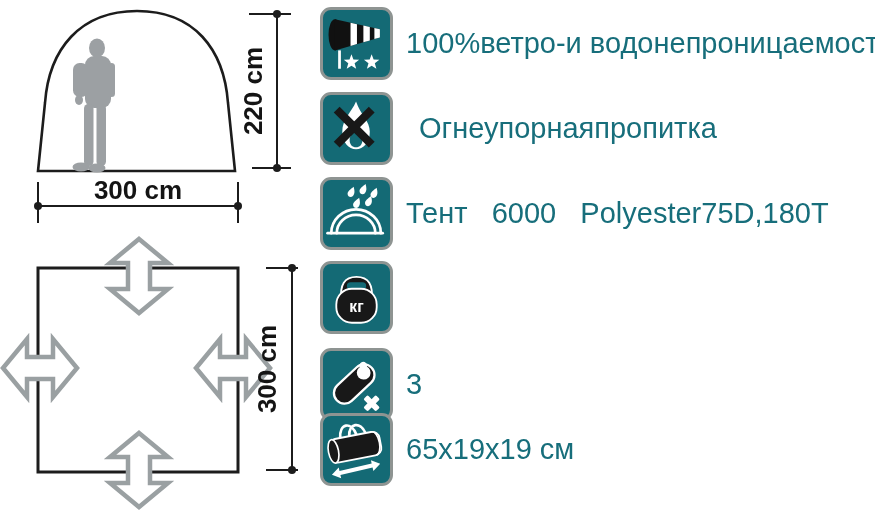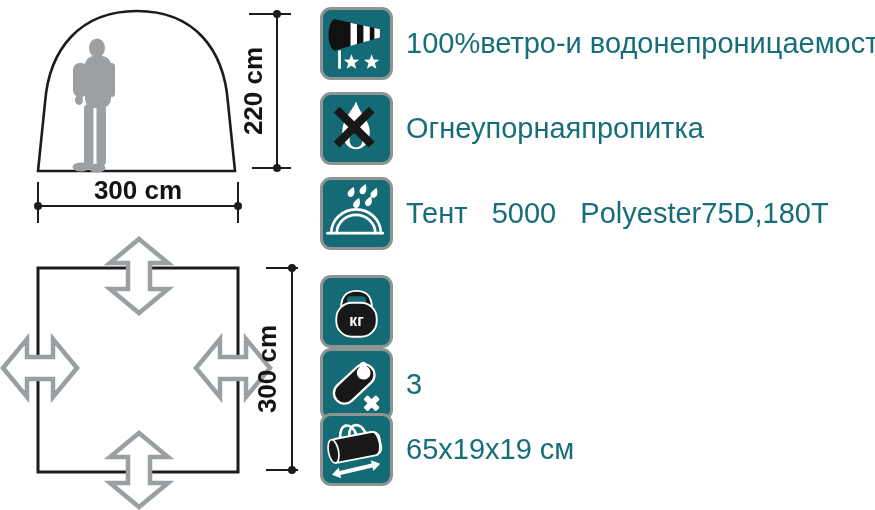--- a/index.html
+++ b/index.html
@@ -78,21 +78,21 @@
         <path d="M44 17 L51 18.5 L51 33.1 L44 35.1 Z" fill="#ffffff"></path>
         <path d="M56 19.7 L62 21 L62 30 L56 31.7 Z" fill="#ffffff"></path>
         <rect x="16.5" y="44" width="3" height="20" fill="#ffffff"></rect>
         <polygon points="0,-8 1.94,-2.67 7.61,-2.47 3.14,1.02 4.7,6.47 0,3.3 -4.7,6.47 -3.14,1.02 -7.61,-2.47 -1.94,-2.67" transform="translate(31,57) scale(1.1)" fill="#ffffff"></polygon>
         <polygon points="0,-8 1.94,-2.67 7.61,-2.47 3.14,1.02 4.7,6.47 0,3.3 -4.7,6.47 -3.14,1.02 -7.61,-2.47 -1.94,-2.67" transform="translate(53,57) scale(1.1)" fill="#ffffff"></polygon>
       </svg>
     </div>
     <span class="feature-label">100%ветро-и водонепроницаемость</span>
   </div>
 
-  <div class="feature-row" style="top:91px;">
+  <div class="feature-row" style="top:91px;gap:13px;">
     <div class="icon-box">
       <svg viewBox="0 0 73 73">
         <path d="M36 7 C31 19 21 26 21 40 C21 52 28 59 36 59 C44 59 51 52 51 40 C51 28 41 22 36 7 Z" fill="#ffffff"></path>
         <path d="M36 36 C33 42 29 44 29 49 C29 54 32 57 36 57 C40 57 43 54 43 49 C43 44 39 42 36 36 Z" fill="#146a75"></path>
         <g transform="translate(34,35)" fill="#181818">
           <rect x="-27" y="-4.5" width="54" height="9" transform="rotate(45)"></rect>
           <rect x="-27" y="-4.5" width="54" height="9" transform="rotate(-45)"></rect>
         </g>
       </svg>
     </div>
@@ -109,24 +109,24 @@
           <path d="M0,-7 C2.6,-3.2 4,-0.4 2.7,2.6 C1.5,5.4 -2.3,5.5 -3.5,2.7 C-4.7,-0.1 -2.2,-3.2 0,-7 Z" transform="translate(37,26) rotate(20)"></path>
           <path d="M0,-7 C2.6,-3.2 4,-0.4 2.7,2.6 C1.5,5.4 -2.3,5.5 -3.5,2.7 C-4.7,-0.1 -2.2,-3.2 0,-7 Z" transform="translate(50,24) rotate(20)"></path>
         </g>
         <g stroke="#ffffff" stroke-width="3" fill="none" stroke-linecap="round">
           <path d="M9 58 A27 26 0 0 1 63 58"></path>
           <path d="M15 58 A21 20 0 0 1 57 58"></path>
           <path d="M5 58 L65 58"></path>
         </g>
       </svg>
     </div>
-    <span class="feature-label">Тент   5000   Polyester75D,180T</span>
+    <span class="feature-label">Тент   6000   Polyester75D,180T</span>
   </div>
 
-  <div class="feature-row" style="top:274px;">
+  <div class="feature-row" style="top:260px;">
     <div class="icon-box">
       <svg viewBox="0 0 73 73">
         <path d="M20 40 Q17 14 36.5 14 Q56 14 53 40 Z" fill="#181818" stroke="#ffffff" stroke-width="2"></path>
         <rect x="26" y="20" width="21" height="8" rx="4" fill="#146a75"></rect>
         <rect x="14.5" y="27" width="44" height="37" rx="17" fill="#181818" stroke="#ffffff" stroke-width="2"></rect>
         <text class="kg-text" x="36.5" y="52" text-anchor="middle">кг</text>
       </svg>
     </div>
   </div>
 

